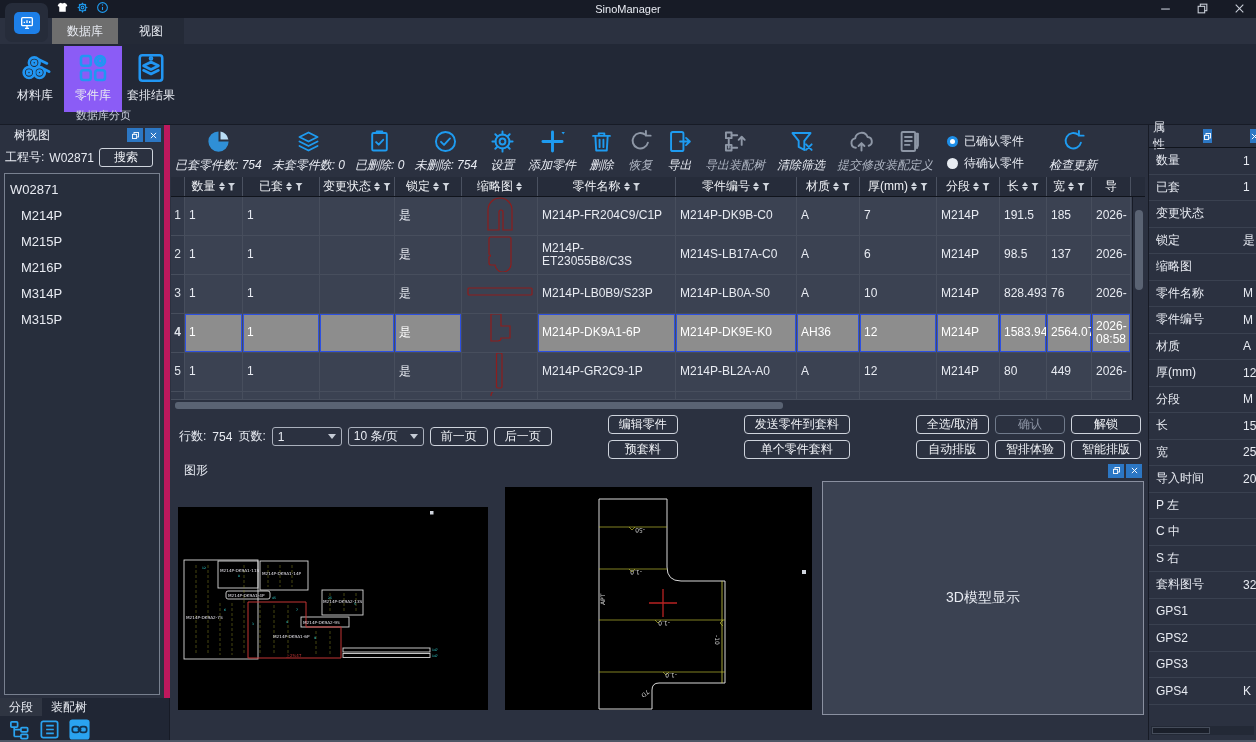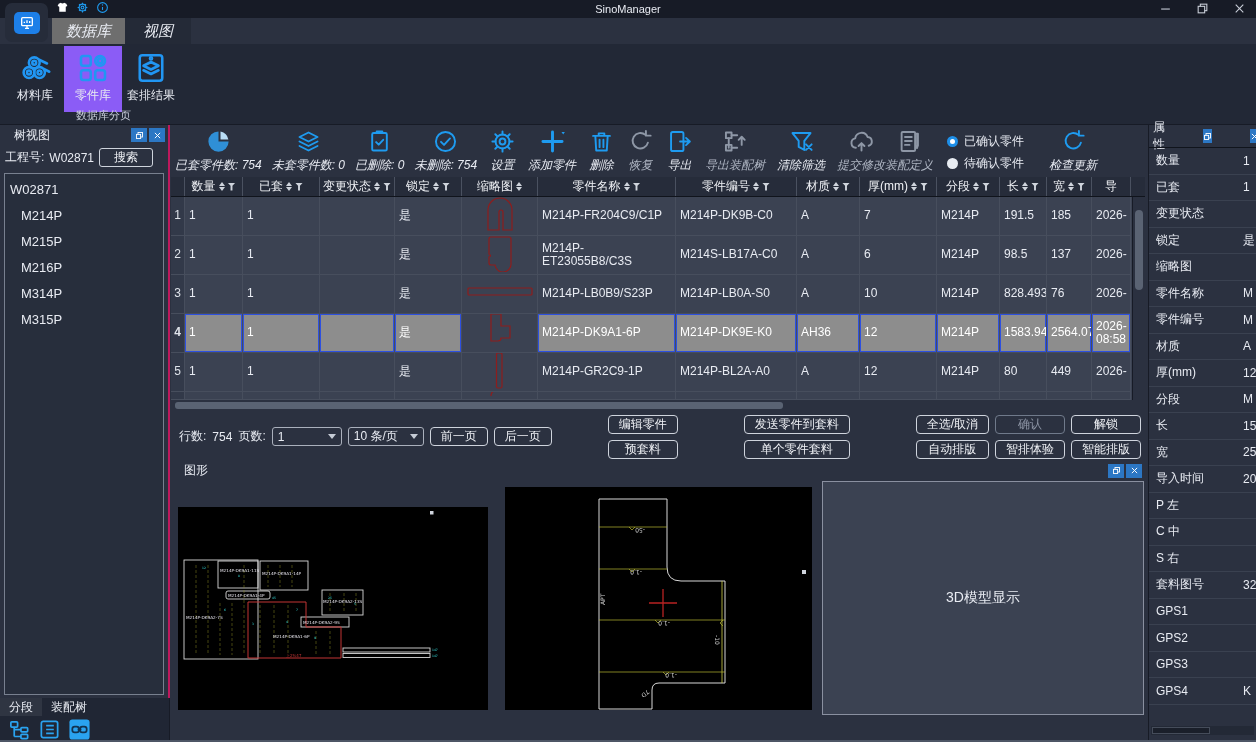--- a/index.html
+++ b/index.html
@@ -12,36 +12,36 @@
   .quick-icons{position:absolute;left:56px;top:1px;display:flex;gap:7px;align-items:center;}
   .qicon{width:13px;height:13px;display:flex;}
   .win-controls{position:absolute;right:10px;top:2px;display:flex;gap:24px;align-items:center;}
   .wc{width:13px;height:13px;color:#c9ced8;display:flex;cursor:pointer;}
   .app-button{position:absolute;left:5px;top:3px;width:43px;height:39px;background:#262c3a;
               border-radius:7px;display:flex;align-items:center;justify-content:center;z-index:6;}
   .app-glyph{width:26px;height:22px;background:#1d7fe8;border-radius:5px;display:flex;align-items:center;justify-content:center;}
   
   .tabs-row{position:absolute;left:52px;top:18px;height:26px;display:flex;z-index:5;}
   .rtab{min-width:66px;padding:0 14px;display:flex;align-items:center;justify-content:center;
-        font-size:15px;background:#242a37;color:#e8ebf2;cursor:pointer;font-style:italic;}
+        font-size:12px;background:#242a37;color:#e8ebf2;cursor:pointer;}
   .rtab.active{background:#6e6e6e;}
   .ribbon{position:absolute;left:0;top:44px;right:0;height:81px;background:#222836;border-bottom:1px solid #171b26;}
   .rib-btns{position:absolute;left:6px;top:2px;display:flex;}
   .rib-btn{width:58px;height:66px;display:flex;flex-direction:column;align-items:center;justify-content:flex-start;
            gap:1px;padding-top:4px;cursor:pointer;color:#e8ebf2;}
   .rib-btn.active{background:#8b5cf6;}
   .rib-btn .ic{width:36px;height:36px;color:#2196f3;}
   .rib-btn span{font-size:12px;}
   .group-label{position:absolute;left:0;top:64px;width:180px;text-align:center;font-size:11px;color:#c9cfdb;padding-left:27px;}
   
   .pbtn{width:16px;height:14px;background:#2c77c4;color:#fff;display:flex;align-items:center;justify-content:center;
         margin-left:2px;cursor:pointer;}
   .pbtn svg{width:9px;height:9px;}
   
-  .tree-panel{position:absolute;left:0;top:125px;width:170px;height:573px;background:#2b3140;border-right:2px solid #be185d;}
+  .tree-panel{position:absolute;left:0;top:125px;width:170px;height:573px;background:#2b3140;border-right:6px solid #be185d;}
   .t-head{height:20px;display:flex;align-items:center;padding:0 3px 0 14px;}
   .t-head .ttl{flex:1;font-size:12px;}
   .proj-row{height:25px;display:flex;align-items:center;padding:0 5px;gap:5px;}
   .search-btn{border:1px solid #cfd4dd;border-radius:3px;height:19px;padding:0 14px;display:flex;align-items:center;
               color:#f0f2f6;cursor:pointer;background:transparent;font-size:12px;}
   .tree-list{position:absolute;left:4px;right:4px;top:48px;bottom:3px;border:1px solid #78808f;background:#272e3c;padding-top:3px;}
   .tree-item{height:26px;line-height:26px;padding-left:5px;font-size:13px;cursor:pointer;white-space:nowrap;}
   .tree-item.lv1{padding-left:16px;}
   .bl-tabs{position:absolute;left:0;top:698px;width:170px;height:18px;background:#202634;display:flex;align-items:stretch;border-right:1px solid #171b26;}
   .bl-tab{padding:0 9px;display:flex;align-items:center;font-size:12px;cursor:pointer;}

